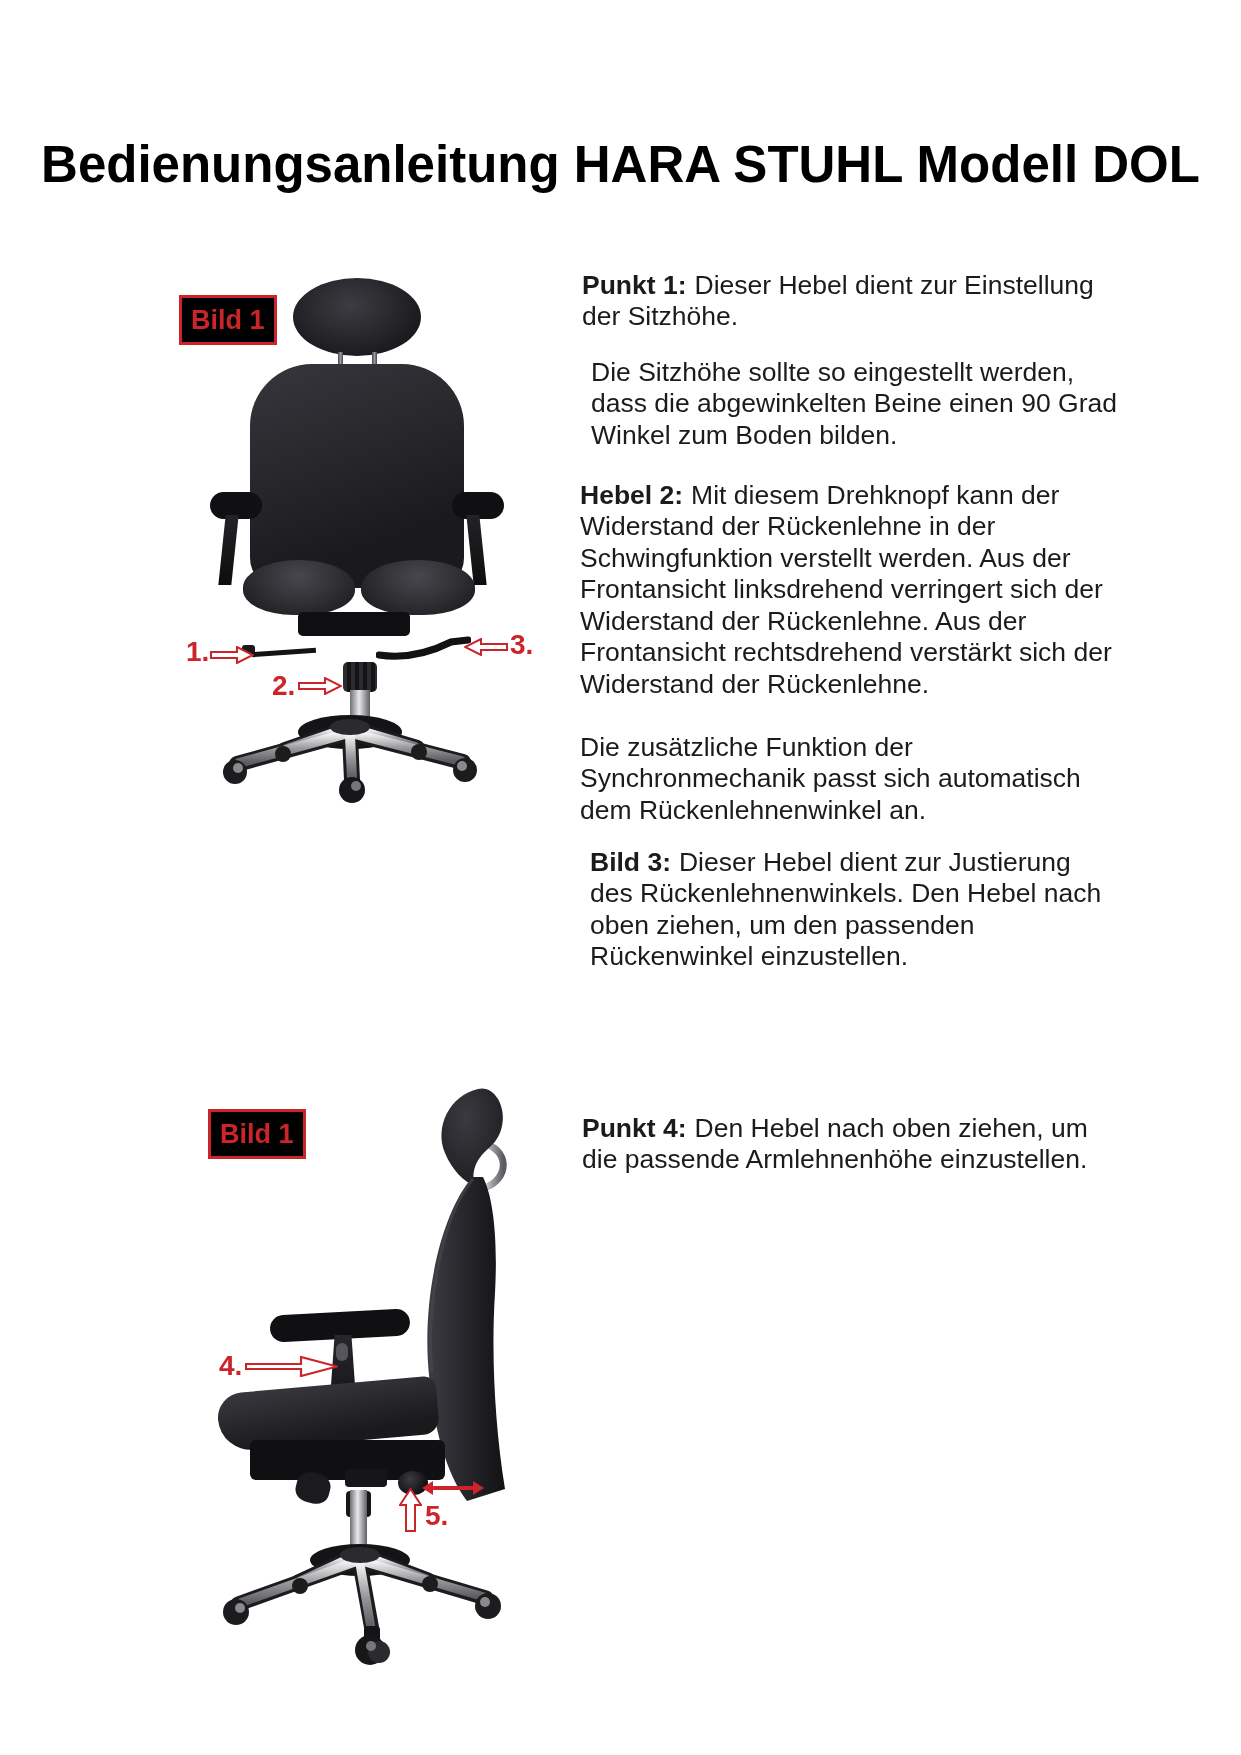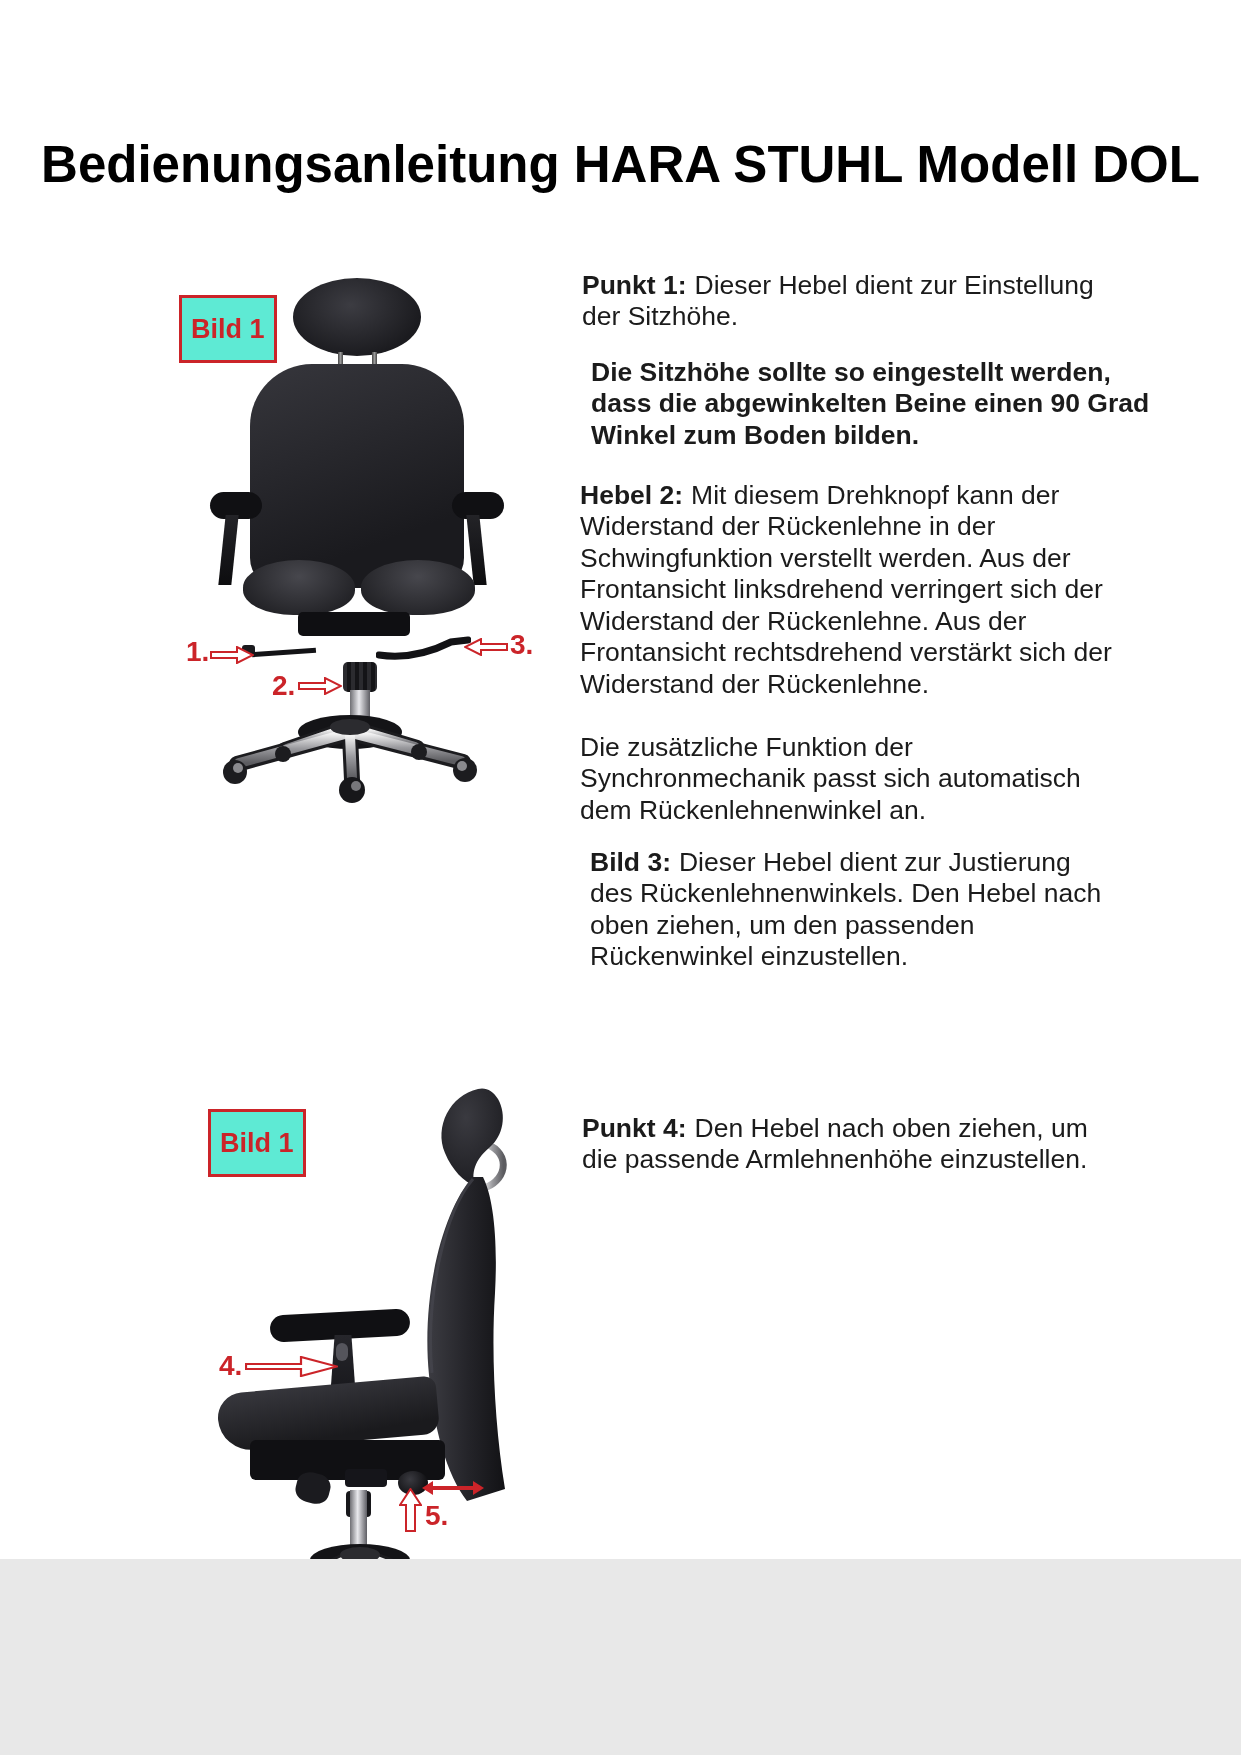--- a/index.html
+++ b/index.html
@@ -1,32 +1,32 @@
 <!DOCTYPE html>
 <html><head>
 <meta charset="utf-8">
 <style>
   html,body{margin:0;padding:0;background:#e8e8e8;}
-  .page{position:relative;width:1241px;height:1559px;background:#ffffff;margin:0 auto;
+  .page{position:relative;width:1241px;height:1755px;background:#ffffff;margin:0 auto;
         font-family:"Liberation Sans","DejaVu Sans",sans-serif;color:#1b1b1b;overflow:hidden;}
   .abs{position:absolute;}
 
   
   .title{position:absolute;top:101px;left:0;right:0;text-align:center;
          font-size:51px;font-weight:bold;line-height:60px;color:#000;}
   .txt{position:absolute;font-size:26.5px;line-height:31.5px;white-space:pre;color:#1b1b1b;}
   .lead{font-weight:bold;margin-right:8px;}
-  .s1{left:582px;top:243px;}  .s2{left:591px;top:330px;font-weight:bold;}
+  .s1{left:582px;top:243px;}  .s2{left:591px;top:330px;}
   .s3{left:580px;top:453px;}  .s4{left:580px;top:705px;}
   .s5{left:590px;top:820px;}  .s6{left:582px;top:1086px;}
   .s7{left:590px;top:1173px;} .s8{left:583px;top:1321px;}
 
   
   .bildbox{position:absolute;border:3px solid #cb2429;color:#cb2429;font-weight:bold;
-           font-size:27px;line-height:28px;padding:17px 9px;background:#5eead4;}
+           font-size:27px;line-height:28px;padding:8px 9px;background:#000000;}
   .bb1{left:179px;top:295px;} .bb2{left:208px;top:1109px;}
   .num{position:absolute;color:#cb2429;font-weight:bold;font-size:28px;line-height:28px;}
   .n1{left:186px;top:638px;} .n2{left:272px;top:672px;} .n3{left:510px;top:631px;}
   .n4{left:219px;top:1352px;} .n5{left:425px;top:1502px;}
   .arr{position:absolute;}
   .a1{left:210px;top:646px;} .a2{left:298px;top:677px;} .a3{left:464px;top:638px;}
   .a4{left:245px;top:1356px;} .a5{left:399px;top:1488px;} .adbl{left:422px;top:1480px;}
 
   
   .fig1{left:180px;top:270px;width:340px;height:540px;}

